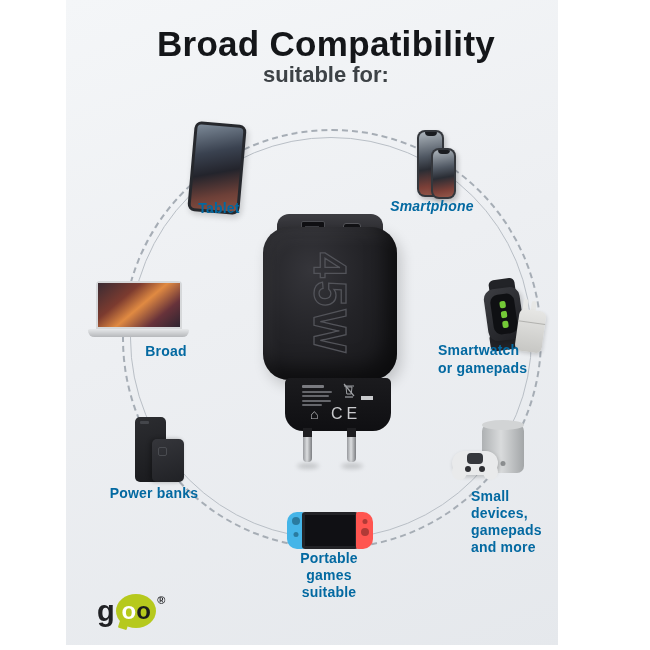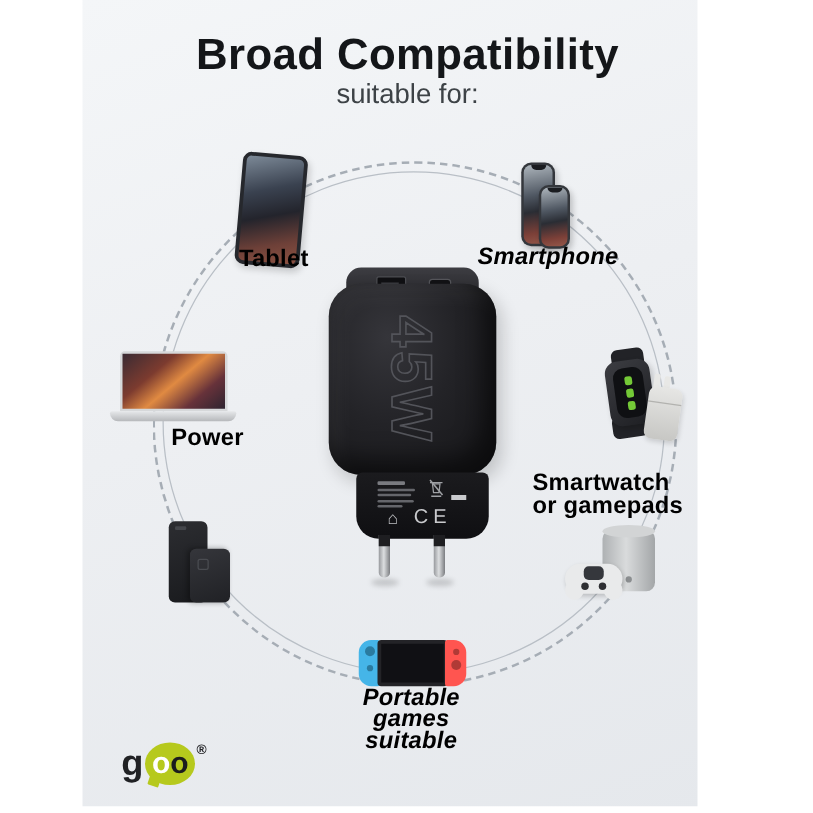--- a/index.html
+++ b/index.html
@@ -3,22 +3,22 @@
 <meta charset="utf-8">
 <style>
   html,body{margin:0;padding:0;background:#ffffff;}
   body{font-family:"Liberation Sans", sans-serif;}
   #stage{position:relative;width:522px;height:650px;background:#ffffff;overflow:hidden;padding-left:36px;}
   #card{position:absolute;left:66px;top:0;width:520px;height:645px;
         background:linear-gradient(160deg,#f4f6f8 0%,#edeff2 45%,#e5e8ec 100%);}
   .title{position:absolute;left:66px;top:24px;width:520px;text-align:center;
          font-size:35px;font-weight:800;color:#141619;letter-spacing:.3px;}
   .subtitle{position:absolute;left:66px;top:62px;width:520px;text-align:center;
-         font-size:22px;font-weight:400;color:#3d4246;}
-  .label{position:absolute;font-size:19px;font-weight:700;color:#000000;letter-spacing:.2px;line-height:18px;}
+         font-size:22px;font-weight:700;color:#3d4246;}
+  .label{position:absolute;font-size:14px;font-weight:700;color:#0369a1;letter-spacing:.2px;line-height:18px;}
   .center{text-align:center;}
   .lh17 span{display:block;line-height:17px;}
   
   .circle{position:absolute;border-radius:50%;}
   .circle.dashed{left:122px;top:129px;width:416px;height:416px;border:2px dashed #a6adb5;}
   .circle.solid{left:130px;top:137px;width:400px;height:400px;border:1.5px solid #b9bfc6;}
   
   .tablet{position:absolute;left:191px;top:123px;width:52px;height:90px;transform:rotate(5deg);
           background:#26282d;border-radius:7px;padding:3px;box-sizing:border-box;
           box-shadow:2px 3px 6px rgba(0,0,0,.18);}
@@ -156,71 +156,77 @@
     <div class="screen">
         <div class="notch"></div>
       </div>
   </div>
   <div class="label center" style="left:382px;top:197px;width:100px;font-style:italic;">Smartphone</div>
 
   <div class="laptop-screen">
     <div class="screen"></div>
   </div>
   <div class="laptop-base"></div>
-  <div class="label center" style="left:116px;top:342px;width:100px;">Power</div>
+  <div class="label center" style="left:116px;top:342px;width:100px;">Broad</div>
 
   <div class="watch-strap" style="left:489px;top:279px;width:26px;height:16px;transform:rotate(-8deg);"></div>
   <div class="watch-strap" style="left:490px;top:332px;width:28px;height:18px;transform:rotate(-8deg);"></div>
   <div class="watch-body">
     <div class="watch-sensor">
       <div class="led"></div>
       <div class="led"></div>
       <div class="led"></div>
     </div>
   </div>
   <div class="stem" style="left:523px;top:299px;"></div>
   <div class="stem" style="left:531px;top:301px;"></div>
   <div class="case">
     <div class="lid"></div>
   </div>
-  <div class="label" style="left:426px;top:341px;margin-top:37px;">
+  <div class="label" style="left:438px;top:341px;">
     <span style="display:block;">Smartwatch</span>
     <span style="display:block;">or gamepads</span>
   </div>
 
   <div class="bank large">
     <div class="port"></div>
   </div>
   <div class="bank small">
     <div class="logo-dot"></div>
   </div>
+  <div class="label center" style="left:104px;top:484px;width:100px;">Power banks</div>
 
   <div class="speaker">
     <div class="dot"></div>
   </div>
   <div class="pad">
     <div class="grip l"></div>
     <div class="grip r"></div>
     <div class="touch"></div>
     <div class="stickdot l"></div>
     <div class="stickdot r"></div>
   </div>
+  <div class="label lh17" style="left:471px;top:488px;">
+    <span>Small devices,</span>
+    <span>gamepads</span>
+    <span>and more</span>
+  </div>
 
   <div class="joycon blue">
     <div class="stick"></div>
     <div class="btn"></div>
   </div>
   <div class="switch-screen">
     <div class="disp"></div>
   </div>
   <div class="joycon red">
     <div class="stick"></div>
     <div class="btn"></div>
   </div>
-  <div class="label center lh17" style="left:277px;top:550px;width:104px;font-style:italic;">
+  <div class="label center lh17" style="left:277px;top:550px;width:104px;">
     <span>Portable games</span>
     <span>suitable</span>
   </div>
 
   <div class="charger-top">
     <div class="port-a">
       <div class="tongue"></div>
     </div>
     <div class="port-c"></div>
   </div>

